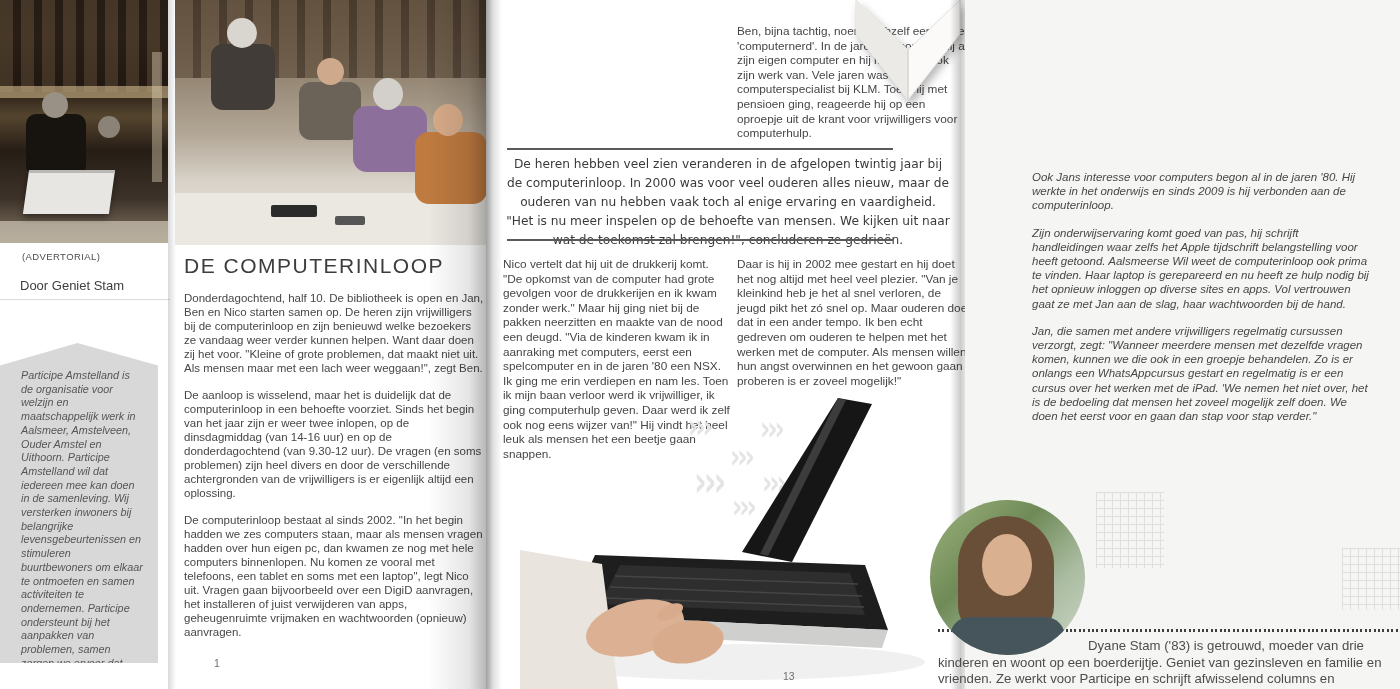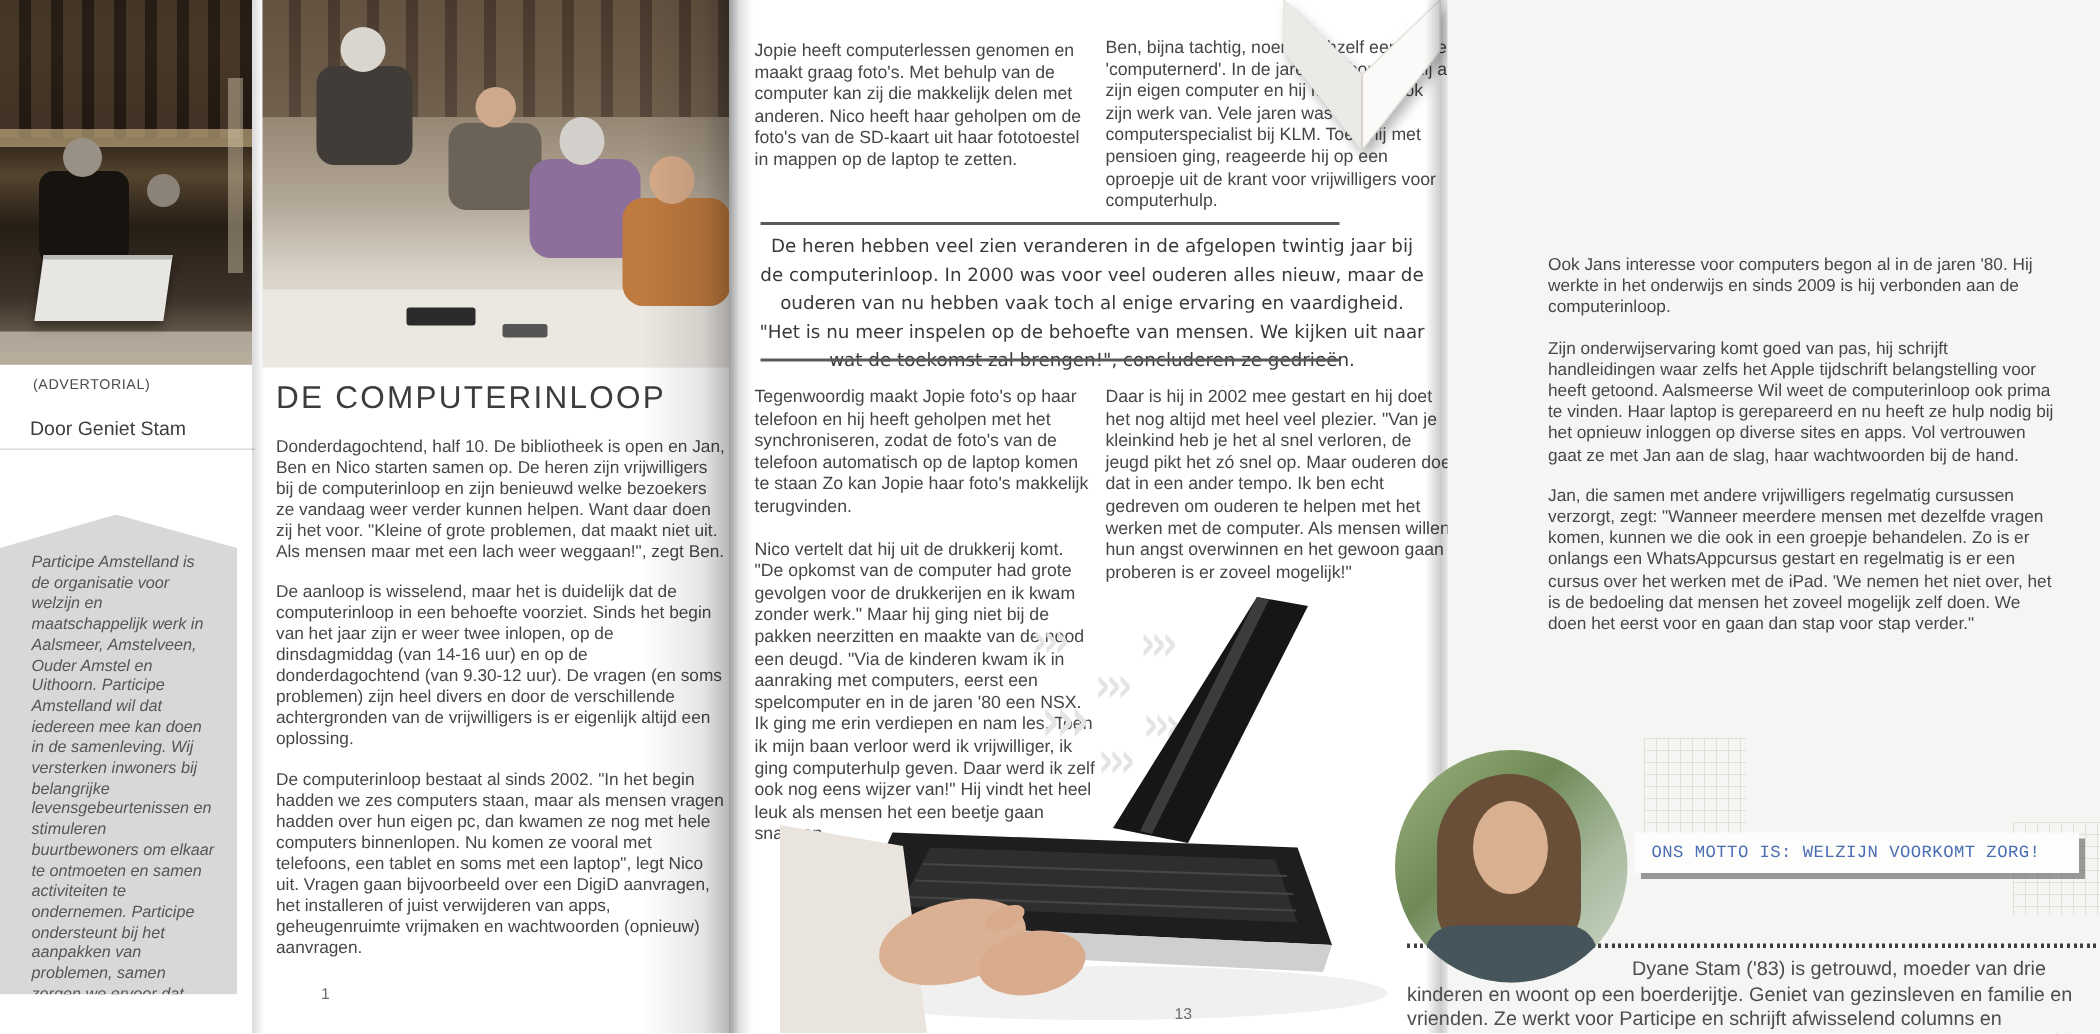--- a/index.html
+++ b/index.html
@@ -78,21 +78,21 @@
   .chev { position:absolute; color:#e4e4e4; font-size:25px; font-weight:bold; letter-spacing:-3px;
     transform:scaleY(1.35); font-family:"DejaVu Sans", sans-serif; line-height:1; }
   .chev-lg { font-size:31px; }
   .laptop-svg { position:absolute; left:520px; top:390px; }
   .fold-svg { position:absolute; left:848px; top:0; filter:drop-shadow(3px 5px 4px rgba(0,0,0,.28)); }
 
   
   .page14-bg { position:absolute; left:965px; top:0; width:435px; height:689px; background:#f5f5f3; }
   .pullquote { position:absolute; left:988px; top:44px; width:330px; font-size:18.5px; line-height:1.3; color:#3a3a3a; }
   .col14 { position:absolute; left:1032px; top:170px; width:338px; font-size:11.5px; line-height:14.2px; color:#474747; }
-  .col14 p { margin-bottom:13px; }
+  .col14 p { margin-bottom:13px;font-style:italic; }
   .gridpatch { position:absolute; opacity:.8;
     background-image:linear-gradient(#dadad6 1px, transparent 1px), linear-gradient(90deg,#dadad6 1px, transparent 1px);
     background-size:8px 8px; }
   .grid1 { left:1096px; top:492px; width:68px; height:76px; }
   .grid2 { left:1342px; top:548px; width:58px; height:62px; }
   .dotline { position:absolute; left:938px; top:629px; width:462px; height:3px;
     background:repeating-linear-gradient(90deg,#3f3f3f 0 2px, transparent 2px 4.4px); z-index:1; }
   .photo-circle { position:absolute; left:930px; top:500px; width:155px; height:155px; border-radius:50%;
     overflow:hidden; z-index:2; background:linear-gradient(135deg,#9db37e 0%,#6f8a57 38%,#a9bba0 68%,#cfd9c9 100%); }
   .pc-hair { position:absolute; left:28px; top:16px; width:96px; height:120px; border-radius:48px 48px 30px 30px; background:#6a4f38; }
@@ -144,27 +144,25 @@
   <div class="headline">DE COMPUTERINLOOP</div>
   <div class="col12">
     <p>Donderdagochtend, half 10. De bibliotheek is open en Jan, Ben en Nico starten samen op. De heren zijn vrijwilligers bij de computerinloop en zijn benieuwd welke bezoekers ze vandaag weer verder kunnen helpen. Want daar doen zij het voor. "Kleine of grote problemen, dat maakt niet uit. Als mensen maar met een lach weer weggaan!", zegt Ben.</p>
     <p>De aanloop is wisselend, maar het is duidelijk dat de computerinloop in een behoefte voorziet. Sinds het begin van het jaar zijn er weer twee inlopen, op de dinsdagmiddag (van 14-16 uur) en op de donderdagochtend (van 9.30-12 uur). De vragen (en soms problemen) zijn heel divers en door de verschillende achtergronden van de vrijwilligers is er eigenlijk altijd een oplossing.</p>
     <p>De computerinloop bestaat al sinds 2002. "In het begin hadden we zes computers staan, maar als mensen vragen hadden over hun eigen pc, dan kwamen ze nog met hele computers binnenlopen. Nu komen ze vooral met telefoons, een tablet en soms met een laptop", legt Nico uit. Vragen gaan bijvoorbeeld over een DigiD aanvragen, het installeren of juist verwijderen van apps, geheugenruimte vrijmaken en wachtwoorden (opnieuw) aanvragen.</p>
   </div>
   <div class="pagenum pn12">1</div>
   <div class="curve12"></div>
   <div class="gutter1"></div>
 
-  <div class="p13col c13a">Jopie heeft computerlessen genomen en maakt graag foto's. Met behulp van de computer kan zij die makkelijk delen met anderen. Nico heeft haar geholpen om de foto's van de SD-kaart uit haar fototoestel in mappen op de laptop te zetten.</div>
   <div class="p13col c13b">Ben, bijna tachtig, noemt zichzelf een echte 'computernerd'. In de jaren '70 bouwde hij al zijn eigen computer en hij maakte er ook zijn werk van. Vele jaren was hij computerspecialist bij KLM. Toen hij met pensioen ging, reageerde hij op een oproepje uit de krant voor vrijwilligers voor computerhulp.</div>
   <div class="rule rule1"></div>
   <div class="centerquote">De heren hebben veel zien veranderen in de afgelopen twintig jaar bij de computerinloop. In 2000 was voor veel ouderen alles nieuw, maar de ouderen van nu hebben vaak toch al enige ervaring en vaardigheid. "Het is nu meer inspelen op de behoefte van mensen. We kijken uit naar wat de toekomst zal brengen!", concluderen ze gedrieën.</div>
   <div class="rule rule2"></div>
   <div class="p13col c13c">
-    <p>Tegenwoordig maakt Jopie foto's op haar telefoon en hij heeft geholpen met het synchroniseren, zodat de foto's van de telefoon automatisch op de laptop komen te staan Zo kan Jopie haar foto's makkelijk terugvinden.</p>
     <p>Nico vertelt dat hij uit de drukkerij komt. "De opkomst van de computer had grote gevolgen voor de drukkerijen en ik kwam zonder werk." Maar hij ging niet bij de pakken neerzitten en maakte van de nood een deugd. "Via de kinderen kwam ik in aanraking met computers, eerst een spelcomputer en in de jaren '80 een NSX. Ik ging me erin verdiepen en nam les. Toen ik mijn baan verloor werd ik vrijwilliger, ik ging computerhulp geven. Daar werd ik zelf ook nog eens wijzer van!" Hij vindt het heel leuk als mensen het een beetje gaan snappen.</p>
   </div>
   <div class="p13col c13d">Daar is hij in 2002 mee gestart en hij doet het nog altijd met heel veel plezier. "Van je kleinkind heb je het al snel verloren, de jeugd pikt het zó snel op. Maar ouderen doet dat in een ander tempo. Ik ben echt gedreven om ouderen te helpen met het werken met de computer. Als mensen willen, hun angst overwinnen en het gewoon gaan proberen is er zoveel mogelijk!"</div>
 
   <span class="chev" style="left:688px; top:414px;">›››</span>
   <span class="chev" style="left:760px; top:416px;">›››</span>
   <span class="chev" style="left:730px; top:444px;">›››</span>
   <span class="chev chev-lg" style="left:694px; top:466px;">›››</span>
   <span class="chev" style="left:762px; top:470px;">›››</span>
   <span class="chev" style="left:732px; top:494px;">›››</span>
@@ -200,17 +198,16 @@
     <p>Jan, die samen met andere vrijwilligers regelmatig cursussen verzorgt, zegt: "Wanneer meerdere mensen met dezelfde vragen komen, kunnen we die ook in een groepje behandelen. Zo is er onlangs een WhatsAppcursus gestart en regelmatig is er een cursus over het werken met de iPad. 'We nemen het niet over, het is de bedoeling dat mensen het zoveel mogelijk zelf doen. We doen het eerst voor en gaan dan stap voor stap verder."</p>
   </div>
   <div class="gridpatch grid1"></div>
   <div class="gridpatch grid2"></div>
   <div class="dotline"></div>
   <div class="photo-circle">
     <div class="pc-hair"></div>
     <div class="pc-face"></div>
     <div class="pc-body"></div>
   </div>
-  <div class="hlbox box2">ONS MOTTO IS: WELZIJN VOORKOMT ZORG!</div>
   <div class="bio">Dyane Stam ('83)  is getrouwd, moeder van drie kinderen en woont op een boerderijtje. Geniet van gezinsleven en familie en vrienden. Ze werkt voor Participe en schrijft afwisselend columns en advertorials.</div>
   <div class="pagenum pn14">14</div>
 
 </div>
 
 </body></html>

